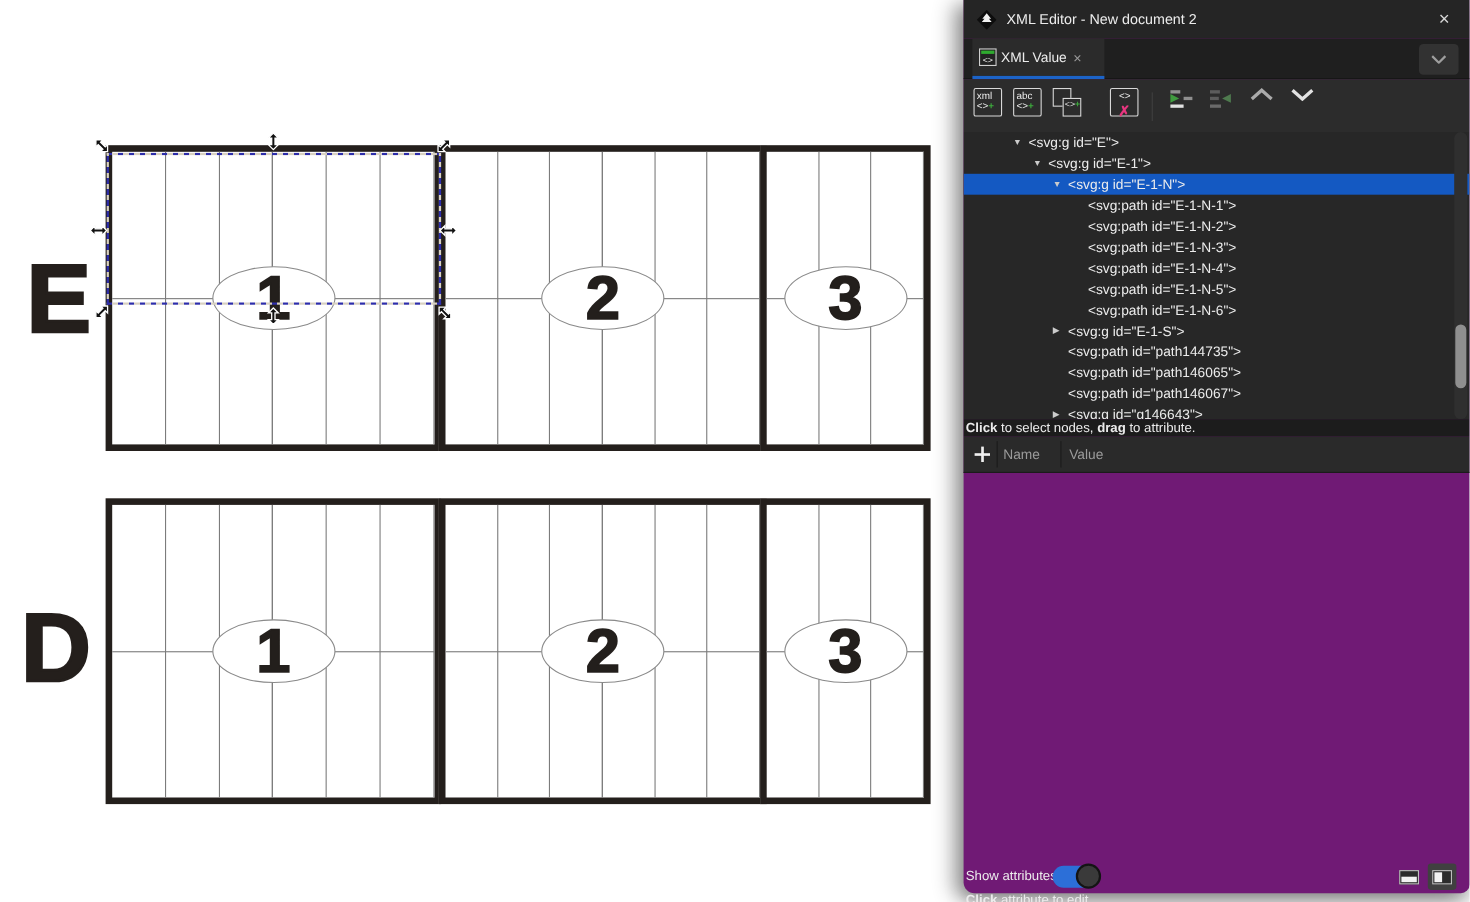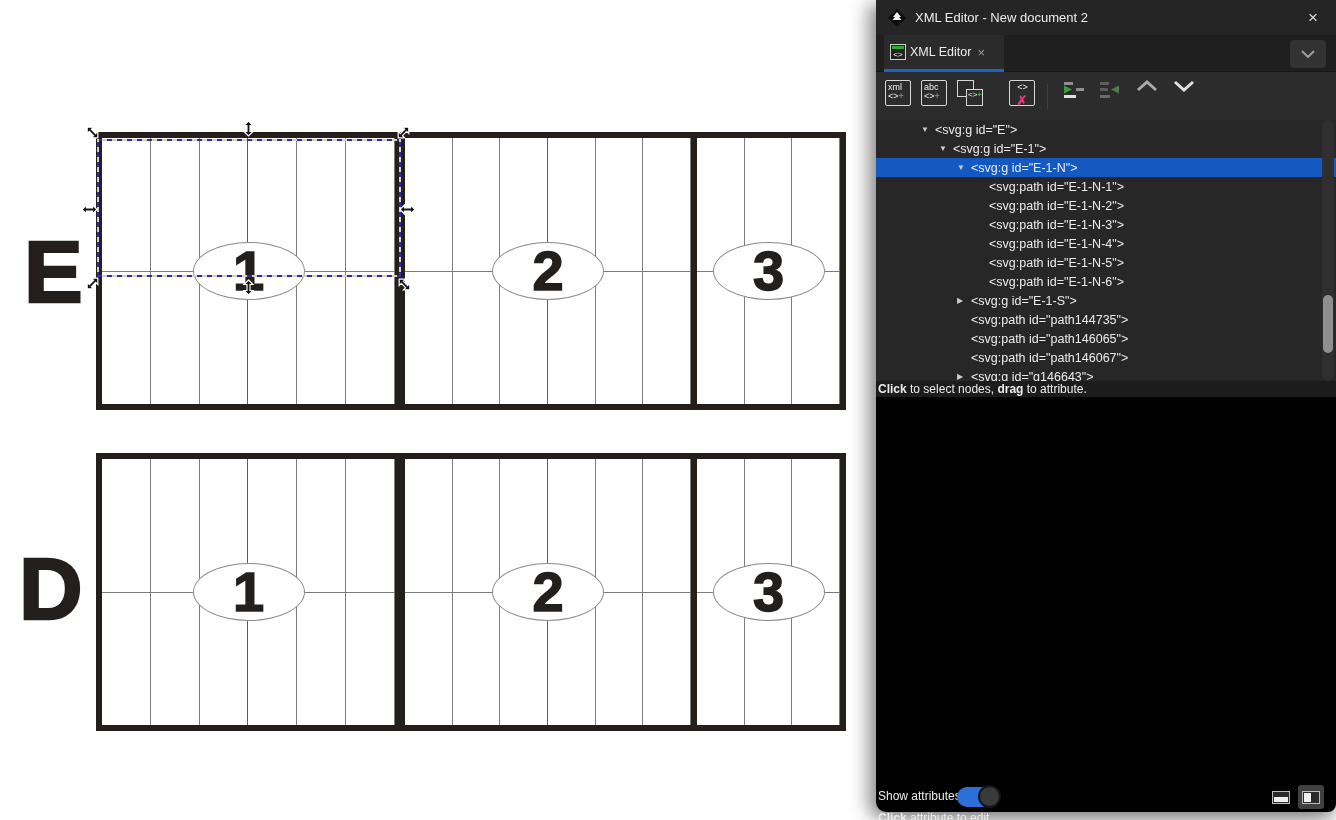--- a/index.html
+++ b/index.html
@@ -34,21 +34,21 @@
 
   
   .sel-edge { position:absolute; z-index:4; }
   .sel-h { height:2px; background:repeating-linear-gradient(90deg,#2d2daa 0 5px,#d8d1c1 5px 10px); }
   .sel-v { width:2px;  background:repeating-linear-gradient(0deg,#2d2daa 0 5px,#d8d1c1 5px 10px); }
   .handle { position:absolute; width:17px; height:17px; z-index:5; }
   .handle svg { display:block; }
 
   
   .panel { position:absolute; left:876px; top:0; width:460px; height:812px;
-           background:#000000; border-radius:0 0 8px 10px;
+           background:#701a75; border-radius:0 0 8px 10px;
            box-shadow:-10px 4px 18px rgba(0,0,0,.30), 0 8px 16px rgba(0,0,0,.30);
            color:#e8e8e8; font-size:12.5px; }
 
   .titlebar { position:absolute; left:0; top:0; right:0; height:35px; background:#252525;
               display:flex; align-items:center; padding:0 12px; border-radius:0; }
   .titlebar .title { margin-left:9px; font-size:13px; color:#ececec; }
   .win-close { position:absolute; right:12px; top:7px; width:22px; height:22px; text-align:center;
                font-size:17px; line-height:22px; color:#d8d8d8; cursor:default; }
 
   .tabbar { position:absolute; left:0; top:35px; right:0; height:37px; background:#1f1f1f;
@@ -257,21 +257,21 @@
     <span class="title">XML Editor - New document 2</span>
     <span class="win-close">×</span>
   </div>
 
   <div class="tabbar">
     <div class="tab">
       <span class="tabicon">
         <span class="bar"></span>
           <span class="gl">&lt;&gt;</span>
       </span>
-      <span class="tlabel">XML Editor</span>
+      <span class="tlabel">XML Value</span>
       <span class="tclose">×</span>
     </div>
     <div class="tab-underline"></div>
     <div class="tab-menu-btn">
       <svg width="14" height="8" viewBox="0 0 14 8">
         <polyline points="1,1 7,7 13,1" fill="none" stroke="#9e9e9e" stroke-width="2"></polyline>
       </svg>
     </div>
   </div>
 
@@ -387,20 +387,32 @@
         <span class="tlabel2">&lt;svg:g id="g146643"&gt;</span>
       </div>
     </div>
   <div class="vscroll-track" style="top:120px;"></div>
   <div class="vscroll-thumb" style="top:295px;"></div>
 
   <div class="treehint">
     <b>Click</b><span> to select nodes, </span><b>drag</b><span> to attribute.</span>
   </div>
 
+  <div class="attrhead">
+    <div class="plusbtn">
+      <svg width="18" height="18" viewBox="0 0 18 18">
+        <rect x="8" y="2" width="2.4" height="14" fill="#f0f0f0"></rect>
+          <rect x="2" y="8" width="14" height="2.4" fill="#f0f0f0"></rect>
+      </svg>
+    </div>
+    <div class="colsep" style="left:30px;"></div>
+    <span class="h" style="left:36px;">Name</span>
+    <div class="colsep" style="left:88px;"></div>
+    <span class="h" style="left:96px;">Value</span>
+  </div>
 
   <div class="edithint">
     <b>Click</b><span> attribute to edit.</span>
   </div>
   <div class="showattr-label">Show attributes</div>
   <div class="toggle">
     <div class="knob"></div>
   </div>
   <div class="layout-btns">
     <div class="lbtn">

